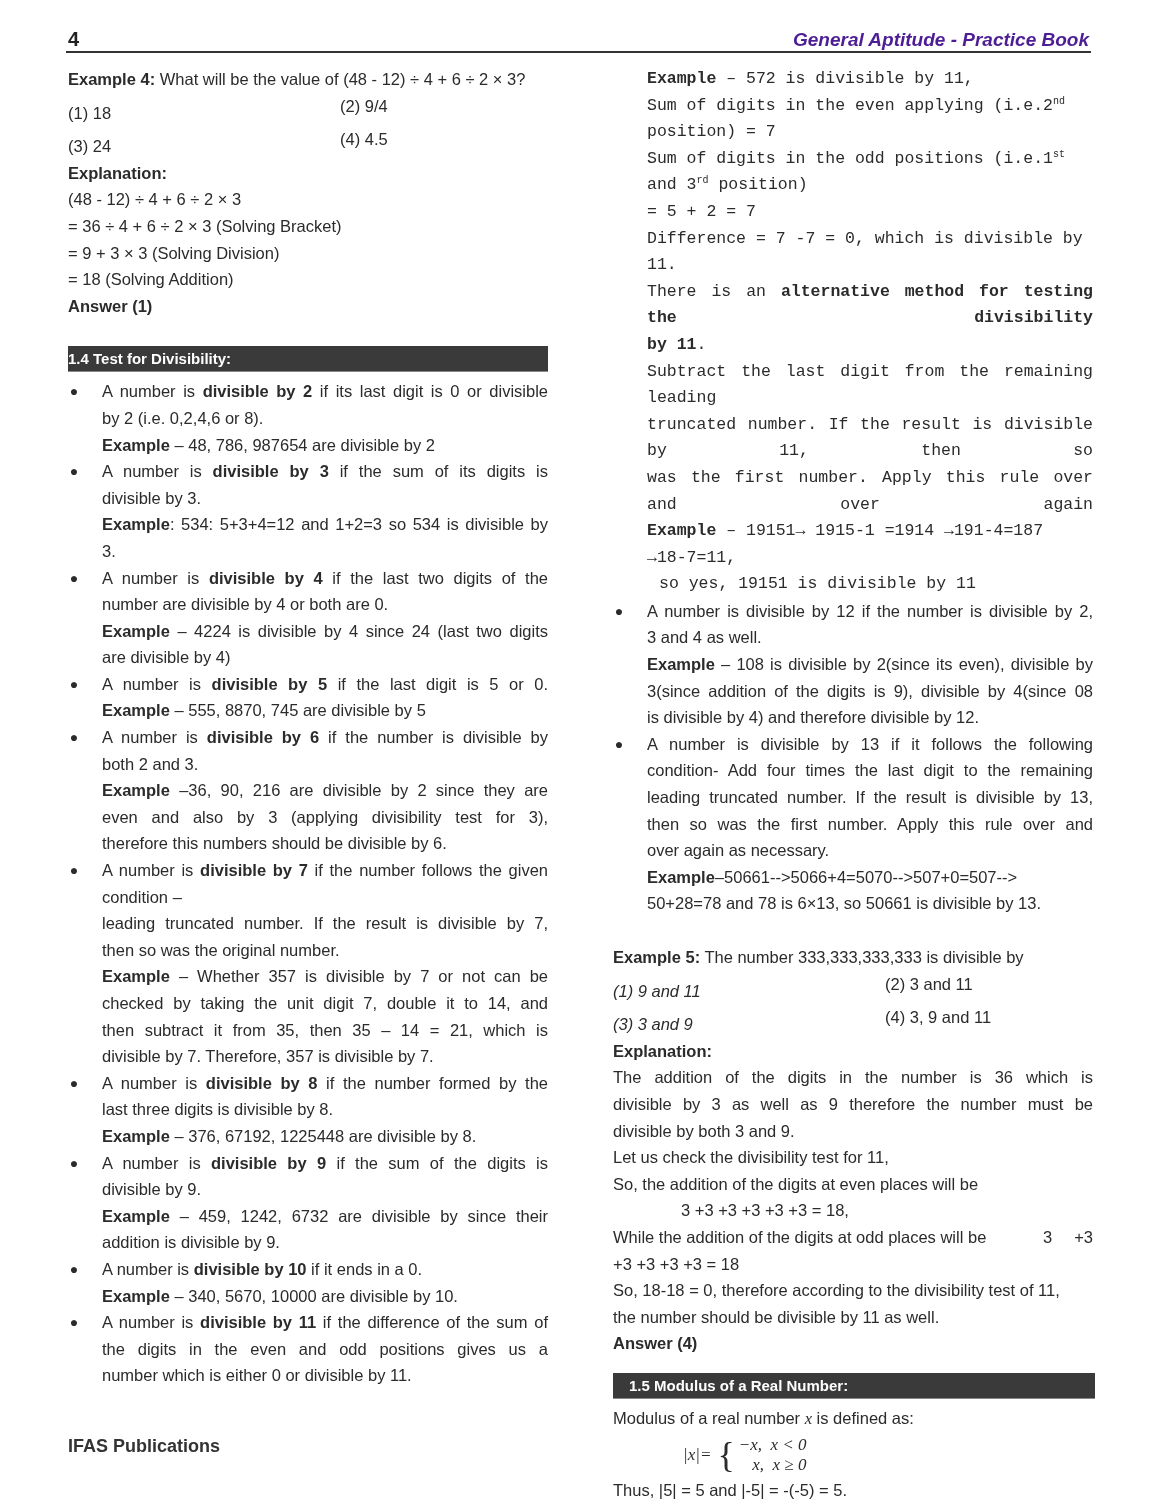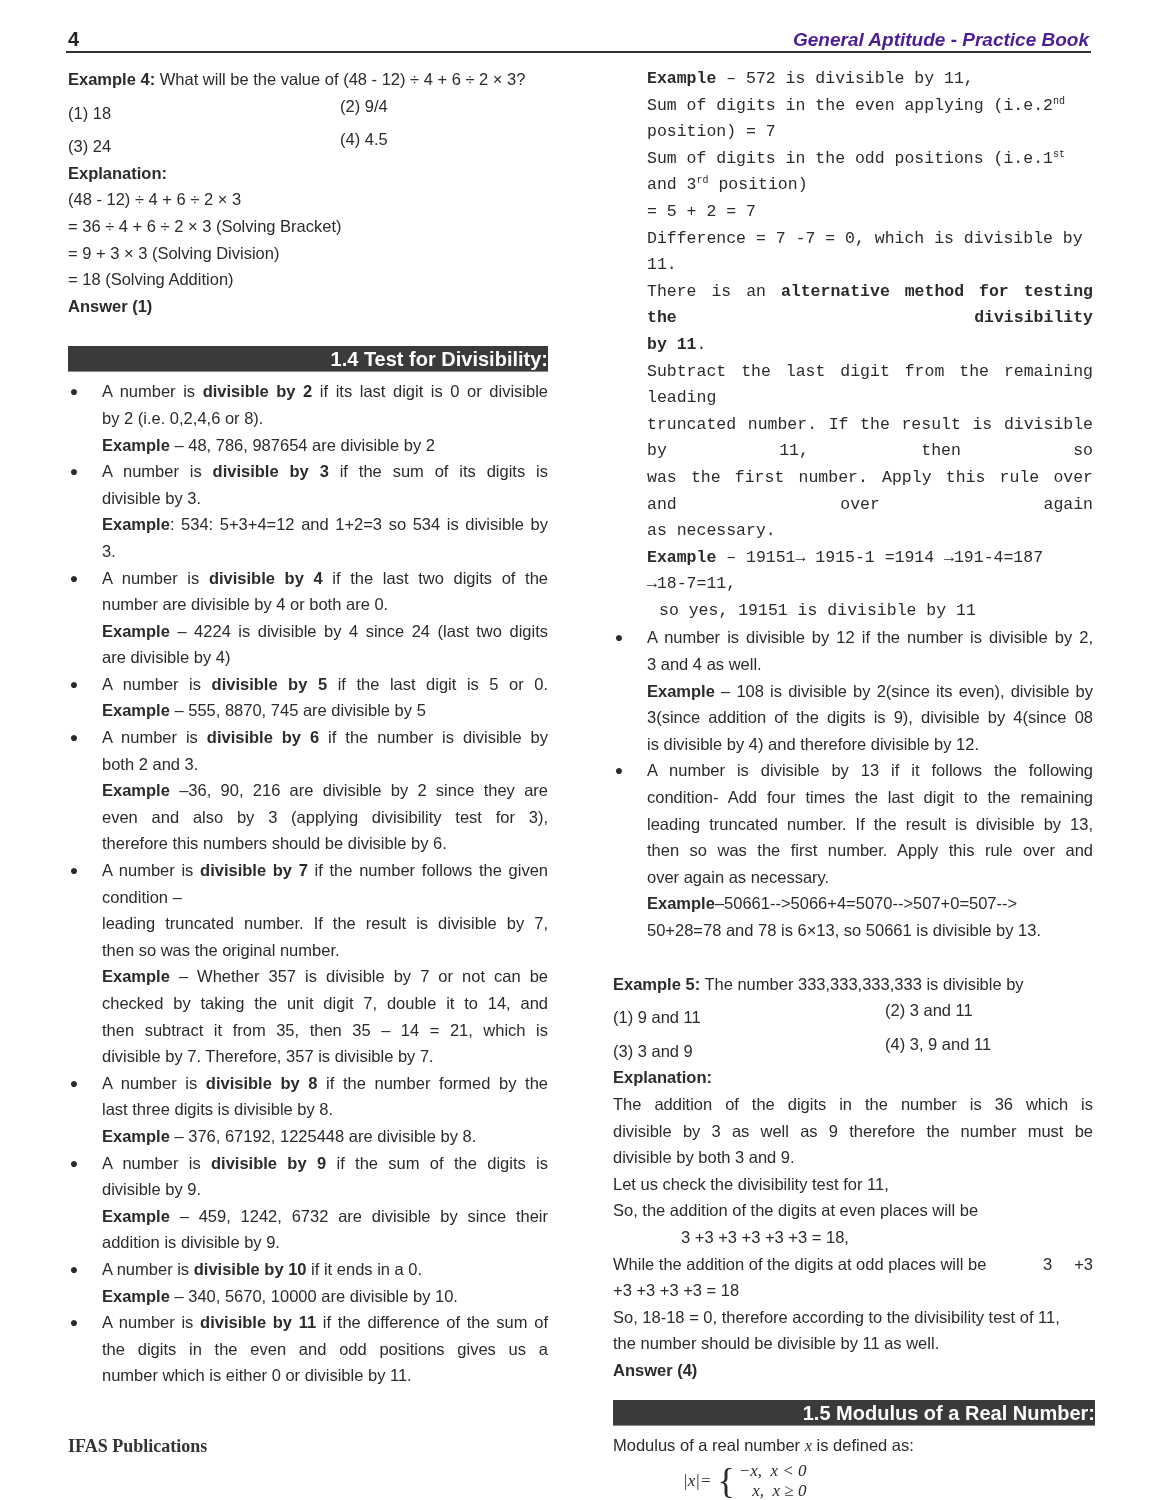--- a/index.html
+++ b/index.html
@@ -15,33 +15,32 @@
   .col { position: absolute; top: 66px; }
   .col-left { left: 68px; width: 480px; }
   .col-right { left: 613px; width: 480px; }
 
   .line { line-height: 26.6px; min-height: 26.6px; }
   .justify { text-align: justify; text-align-last: justify; }
   .b { font-weight: bold; }
   .opts { display: flex; }
   .opts span { flex: 1; }
   .opts span:first-child { width: 272px; flex: none; margin-top: 7px; }
-  .col-right .opts span:first-child { width: 272px; }
+  .col-right .opts span:first-child { width: 272px; font-style: italic; }
 
   .section-bar {
-    background: #3a3a3a; color: #fff; font-weight: bold; font-size: 20px;
+    background: #3a3a3a; color: #fff; font-weight: bold; font-size: 15px;
     padding: 0 0 0 0px; height: 26px; line-height: 26px; margin: 0; box-sizing: border-box;
     border-bottom: 1px solid #888;
-    text-align: right;
   }
   .bullet { position: relative; padding-left: 34px; }
   .bullet .dot { position: absolute; left: 0; top: 0; width: 12px; text-align: center; font-size: 14px; line-height: 26.6px; }
   .indent { padding-left: 34px; font-family: Liberation Mono, monospace; }
   sup { font-size: 10px; line-height: 0; }
-  .footer { position: absolute; left: 68px; top: 1436px; font-size: 18px; font-weight: bold; color: #333; font-family: Liberation Serif, serif; }
+  .footer { position: absolute; left: 68px; top: 1436px; font-size: 18px; font-weight: bold; color: #333; }
   .math { font-family: "Liberation Serif", "DejaVu Serif", serif; font-style: italic; }
   .modblock { display: flex; align-items: center; padding-left: 70px; height: 44px; font-family: "Liberation Serif", serif; font-size: 17px; }
   .brace { font-size: 36px; font-weight: 100; margin: 0 4px 0 6px; line-height: 40px; }
   .cases { display: flex; flex-direction: column; line-height: 20px; font-style: italic; text-align: right; }
 </style>
 </head>
 <body>
 
 <div class="page-num">4</div>
 <div class="book-title">General Aptitude - Practice Book</div>
@@ -147,21 +146,20 @@
     <div class="line"><span class="b">Example</span><span> – 572 is divisible by 11,</span></div>
     <div class="line"><span>Sum of digits in the even applying (i.e.2</span><sup>nd</sup><span> position) = 7</span></div>
     <div class="line"><span>Sum of digits in the odd positions (i.e.1</span><sup>st</sup><span> and 3</span><sup>rd</sup><span> position)</span></div>
     <div class="line">= 5 + 2 = 7</div>
     <div class="line">Difference = 7 -7 = 0, which is divisible by 11.</div>
     <div class="line justify"><span>There is an </span><span class="b">alternative method for testing the divisibility</span></div>
     <div class="line"><span class="b">by 11</span><span>.</span></div>
     <div class="line justify">Subtract the last digit from the remaining leading</div>
     <div class="line justify">truncated number. If the result is divisible by 11, then so</div>
     <div class="line justify">was the first number. Apply this rule over and over again</div>
-    <div class="line">as necessary.</div>
     <div class="line"><span class="b">Example</span><span> – 19151→ 1915-1 =1914 →191-4=187</span></div>
     <div class="line">→18-7=11,</div>
     <div class="line" style="padding-left:12px">so yes, 19151 is divisible by 11</div>
   </div>
 
   <div class="bullet">
     <span class="dot">●</span>
     <div class="line justify">A number is divisible by 12 if the number is divisible by 2,</div>
     <div class="line">3 and 4 as well.</div>
     <div class="line justify"><span class="b">Example</span><span> – 108 is divisible by 2(since its even), divisible by</span></div>

